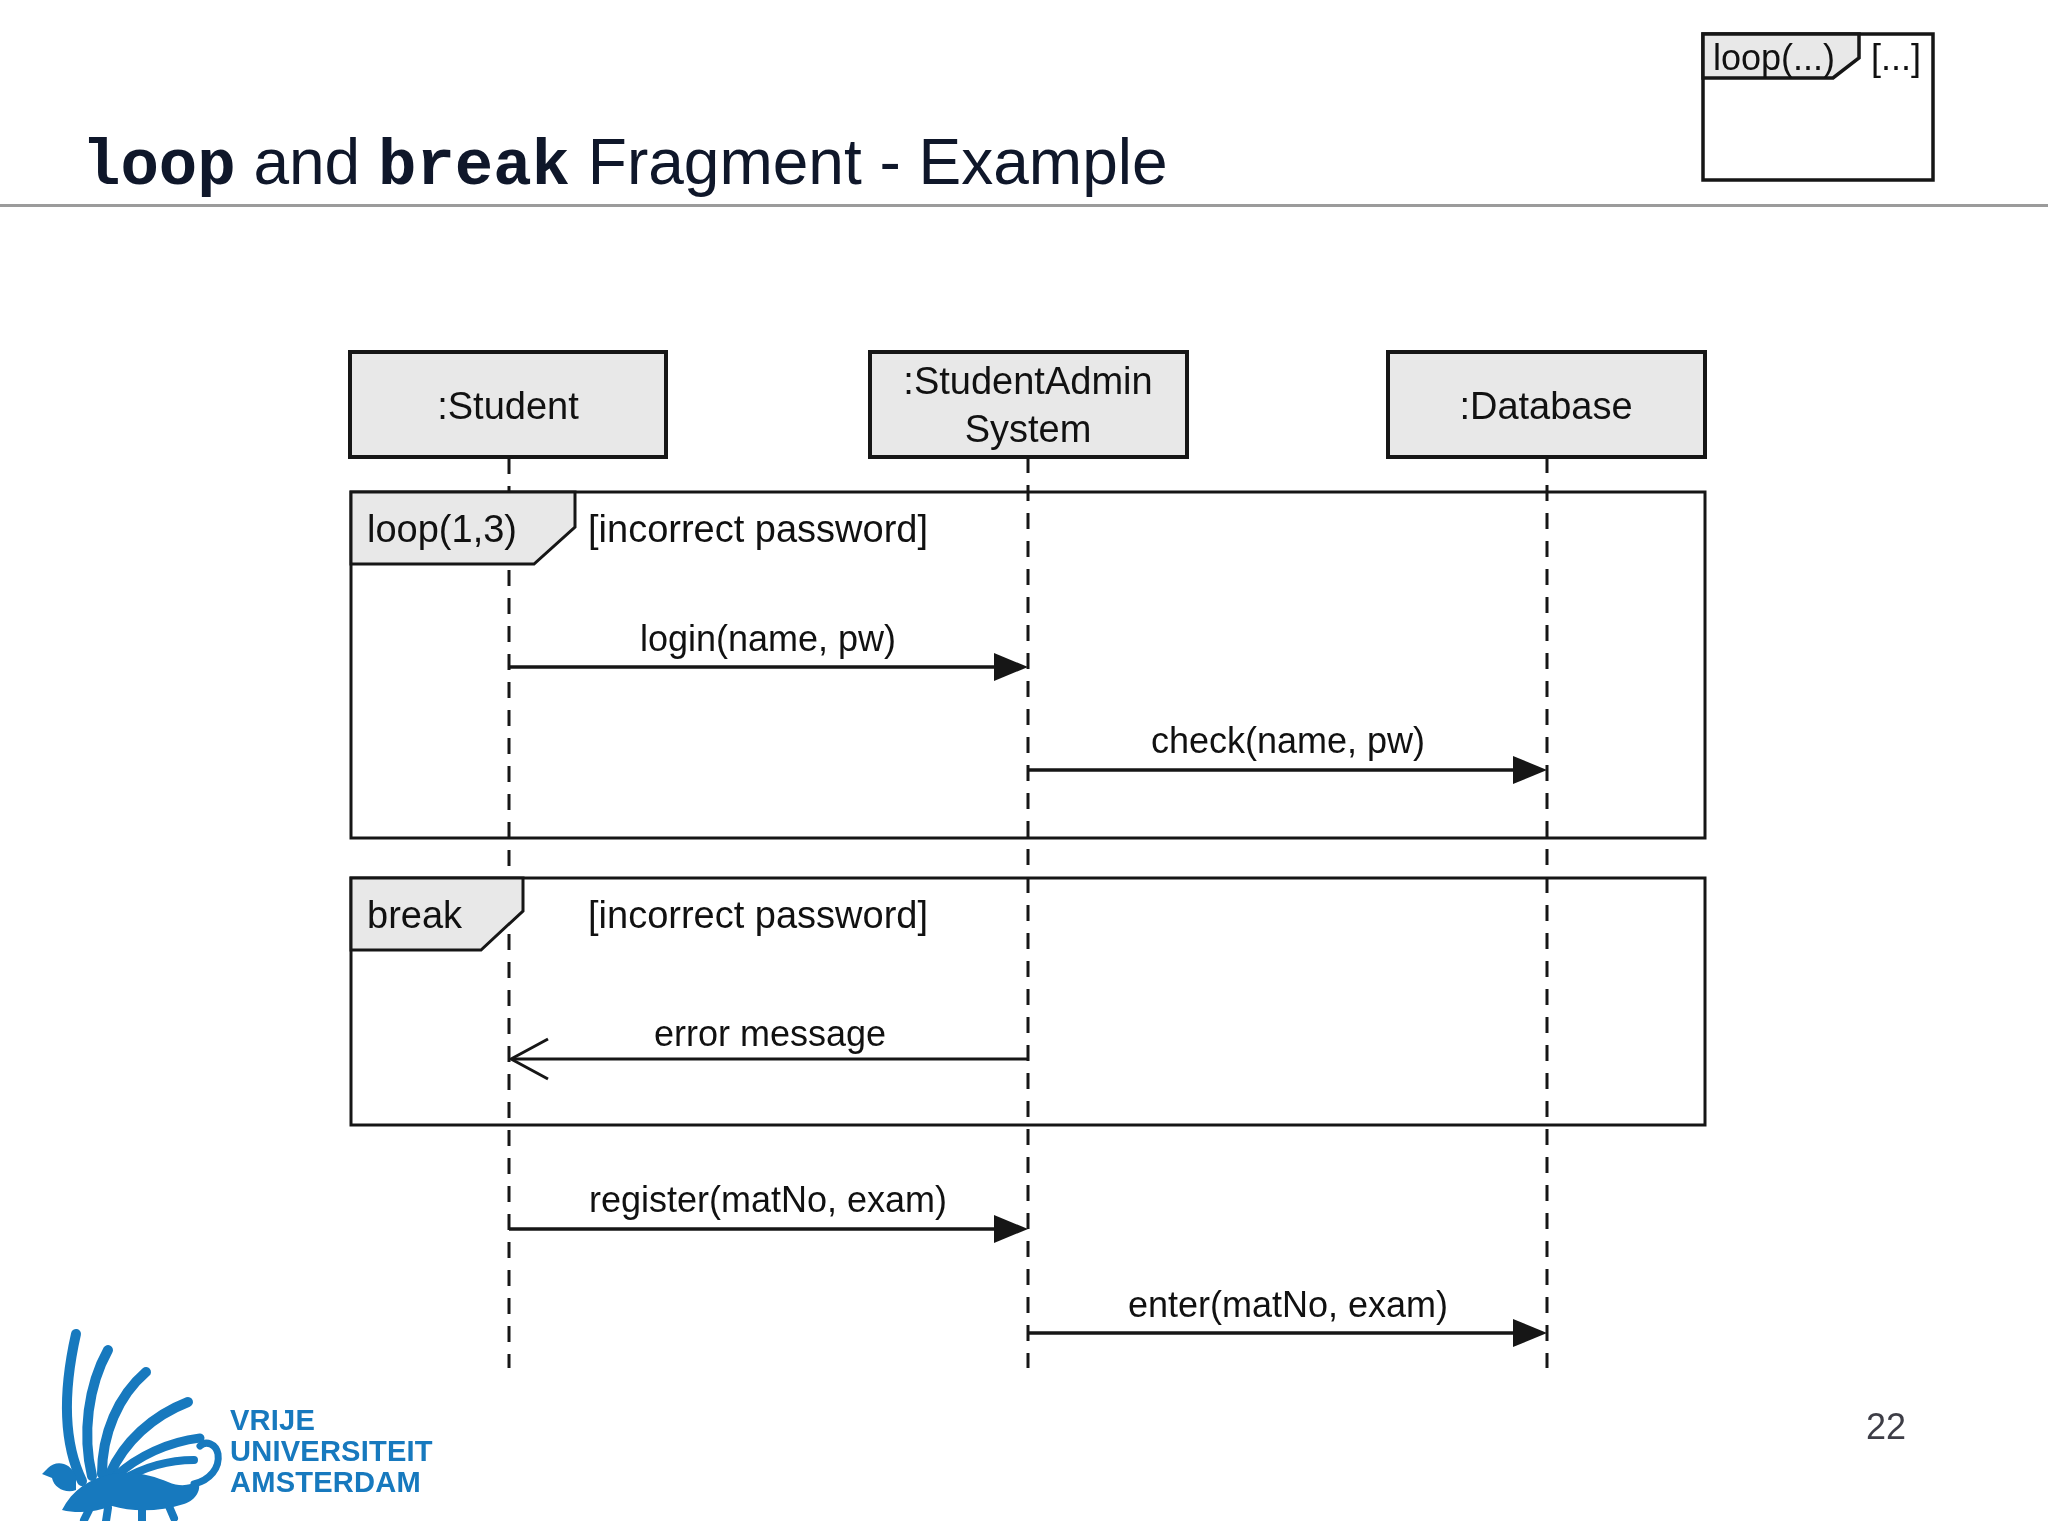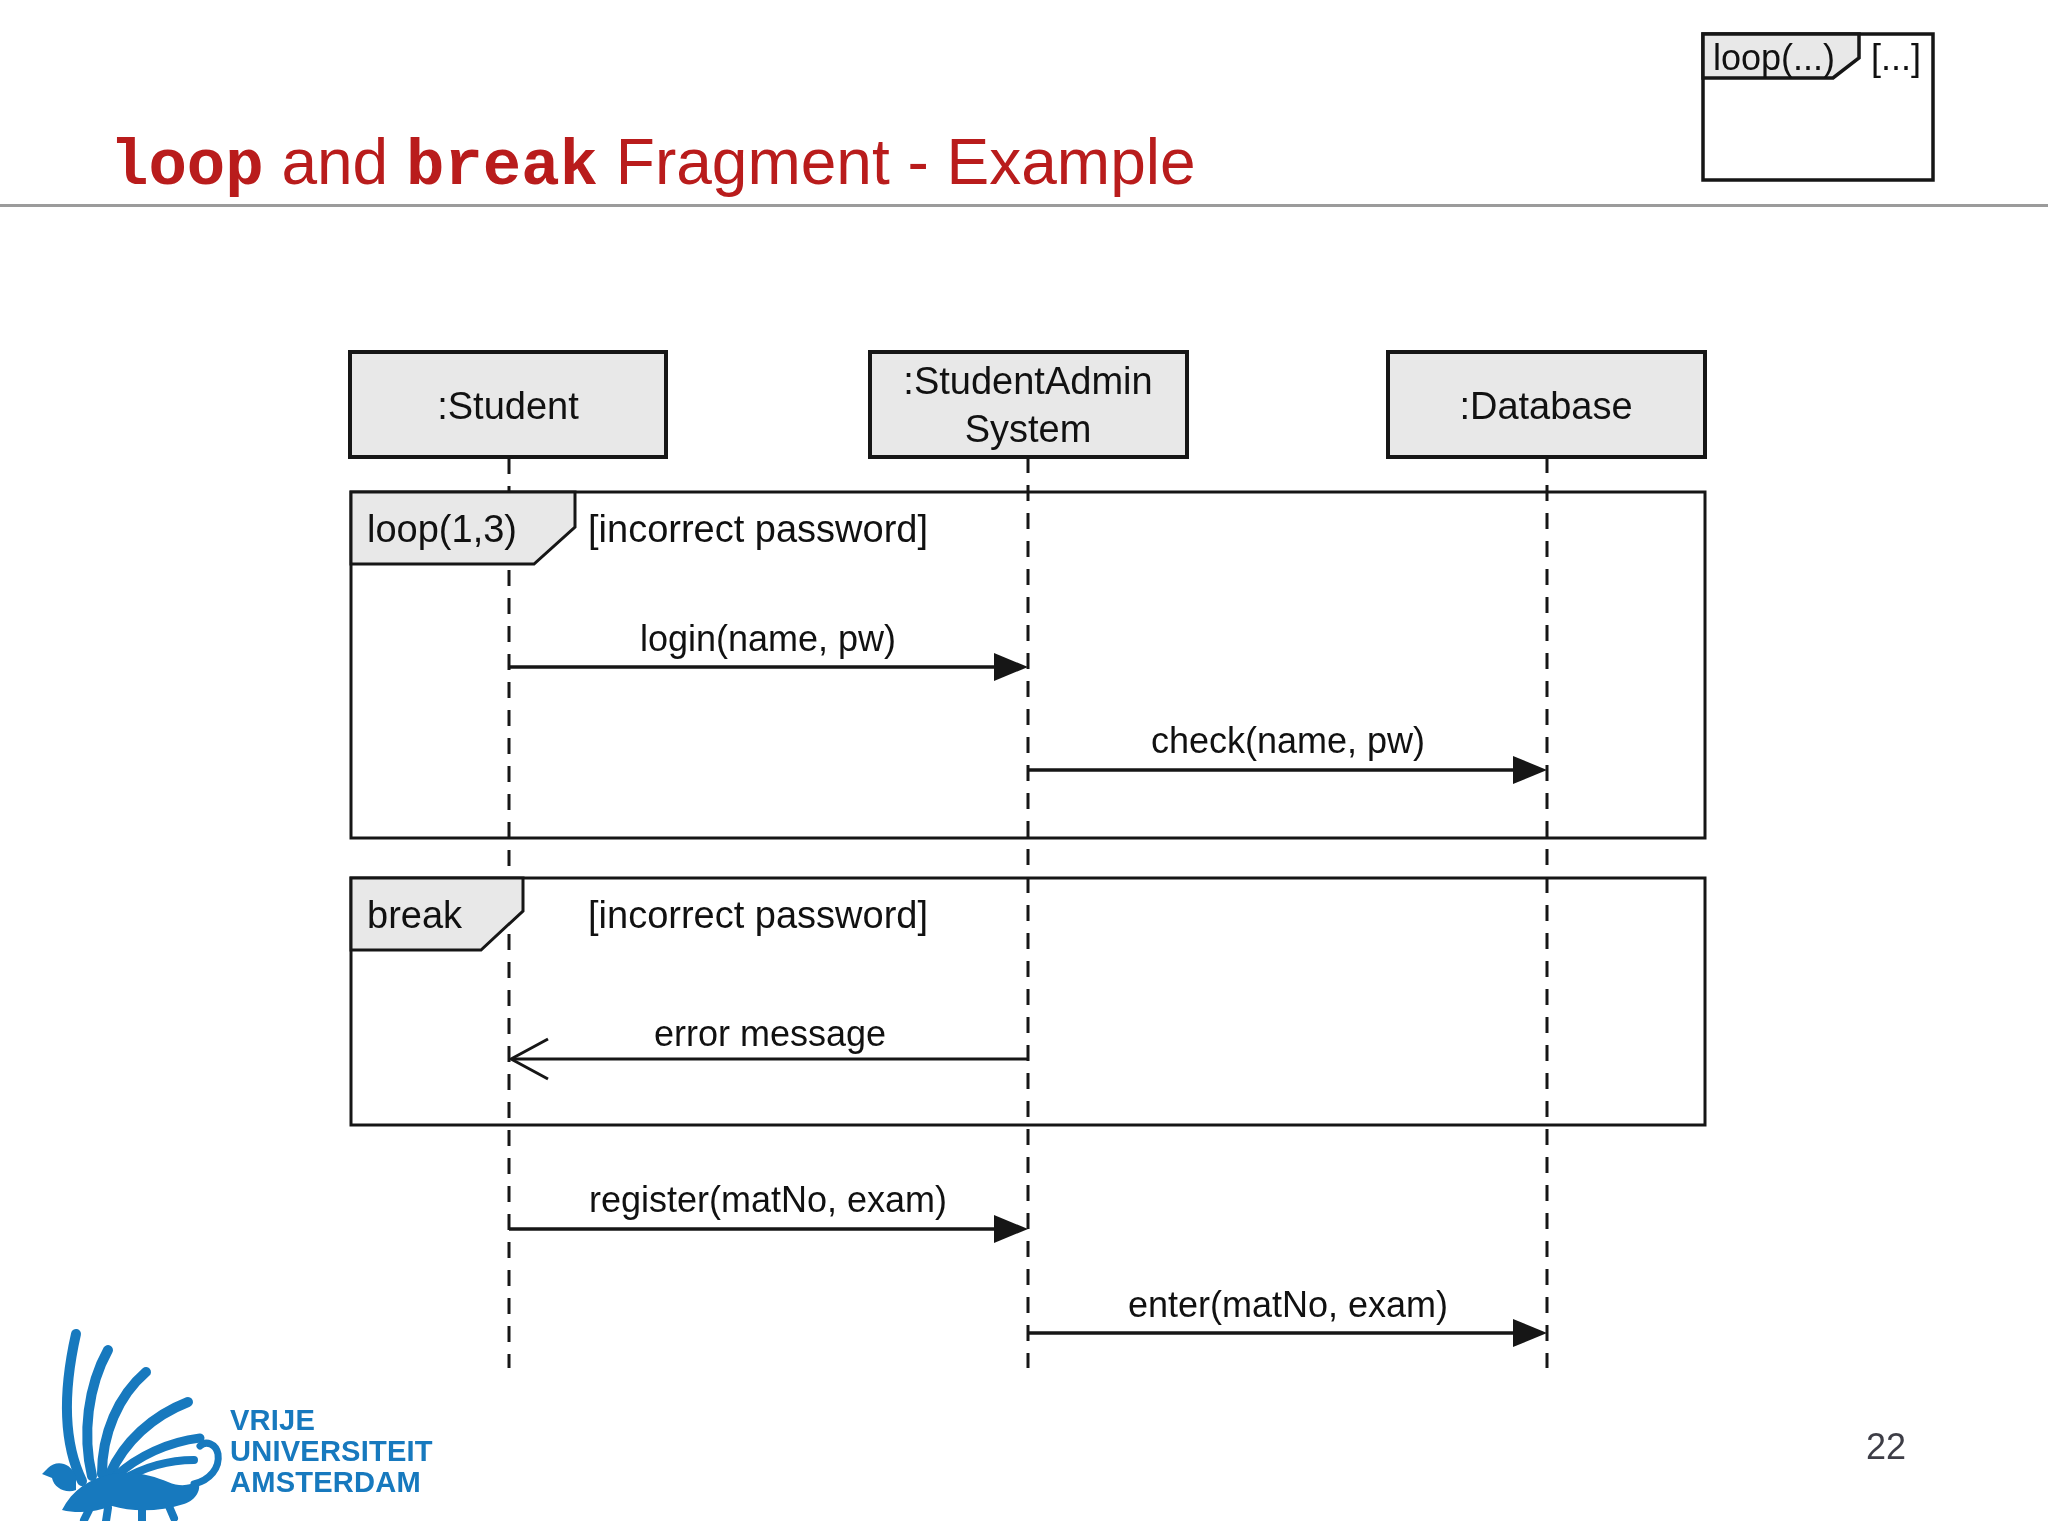--- a/index.html
+++ b/index.html
@@ -2,22 +2,22 @@
 <html><head>
 <meta charset="utf-8">
 <style>
   html,body{margin:0;padding:0;background:#ffffff;}
   #page{
     position:relative;width:2048px;height:1536px;background:#ffffff;
     overflow:hidden;font-family:"Liberation Sans",sans-serif;color:#161616;
   }
   
   #title{
-    position:absolute;left:110px;top:130px;font-size:64px;line-height:1;
-    color:#b91c1c;white-space:nowrap;font-weight:400;
+    position:absolute;left:82px;top:130px;font-size:64px;line-height:1;
+    color:#0f172a;white-space:nowrap;font-weight:400;
   }
   #title .tcode{font-family:"Liberation Mono","DejaVu Sans Mono",monospace;font-weight:700;}
   #title-rule{
     position:absolute;left:0;top:204px;width:2048px;height:3px;background:#9b9b9b;
   }
   
   #corner-icon{position:absolute;left:1701px;top:32px;}
   
   #diagram{position:absolute;left:0;top:0;width:2048px;height:1536px;}
   text.boxlabel{font-family:"Liberation Sans",sans-serif;font-size:38px;fill:#111;}
@@ -26,21 +26,21 @@
   text.iconlabel{font-family:"Liberation Sans",sans-serif;font-size:36px;fill:#111;}
   
   #logo-griffin{position:absolute;left:42px;top:1316px;}
   #logo-text{
     position:absolute;left:230px;top:1404px;color:#1779be;font-weight:700;
     font-size:30px;line-height:31px;letter-spacing:0.2px;
     transform:scaleX(0.97);transform-origin:left top;white-space:nowrap;
   }
   
   #page-number{
-    position:absolute;left:1866px;top:1406px;font-size:36px;color:#3d3d46;margin-top:20px;
+    position:absolute;left:1866px;top:1406px;font-size:36px;color:#3d3d46;
   }
 </style>
 </head>
 <body>
 
 <div id="page">
 
   <h1 id="title" style="margin:0;font-weight:400;">
     <span class="tcode">loop</span><span> and </span><span class="tcode">break</span><span> Fragment - Example</span>
   </h1>

